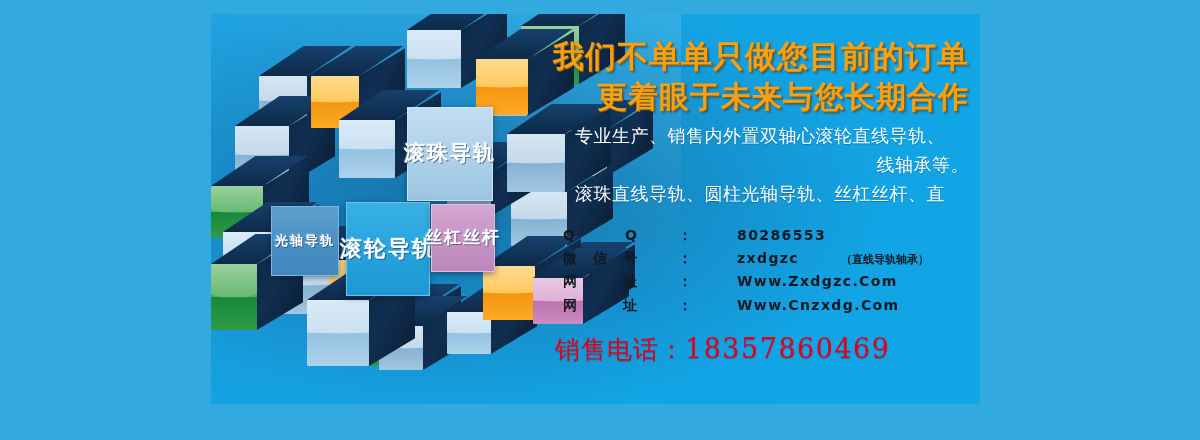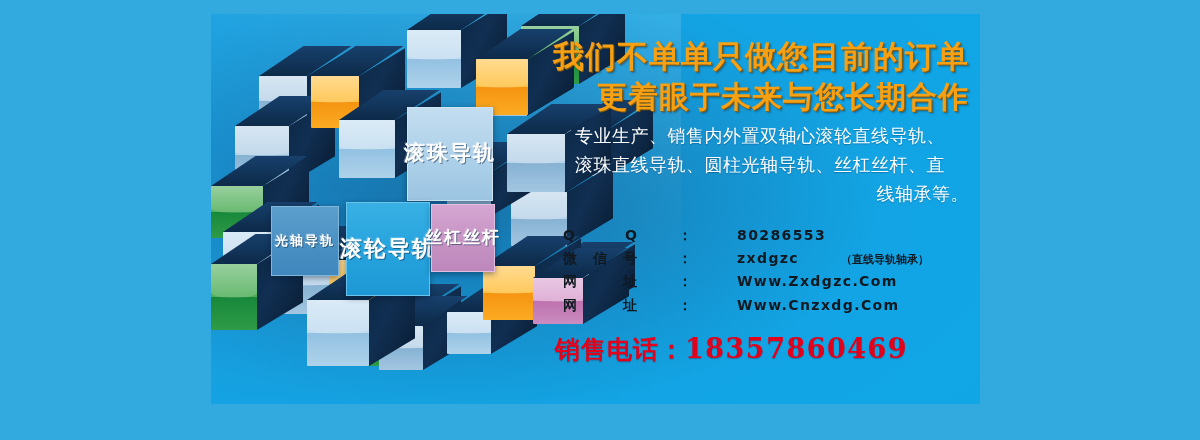--- a/index.html
+++ b/index.html
@@ -215,21 +215,21 @@
     font-size: 11px;
     letter-spacing: 0;
     font-weight: bold;
     padding-left: 2px;
   }
 
   #phone {
     margin-top: 16px;
     padding-left: 4px;
     color: #e3001b;
-    font-weight: bold;
+    font-weight: normal;
     font-size: 25px;
     letter-spacing: 1px;
     white-space: nowrap;
     text-shadow: 0 1px 1px rgba(60,0,10,0.30);
   }
   #phone .num {
     font-family: "DejaVu Serif", "Liberation Serif", serif;
     font-size: 27px;
     letter-spacing: 1.5px;
   }
@@ -389,22 +389,22 @@
 
     <div id="textcol">
 
       <div id="headline">
         <span class="hl-line first">我们不单单只做您目前的订单</span>
         <span class="hl-line second">更着眼于未来与您长期合作</span>
       </div>
 
       <div id="subcopy">
         <span class="sub-line">专业生产、销售内外置双轴心滚轮直线导轨、</span>
+        <span class="sub-line last">线轴承等。</span>
         <span class="sub-line">滚珠直线导轨、圆柱光轴导轨、丝杠丝杆、直</span>
-        <span class="sub-line last">线轴承等。</span>
       </div>
 
       <div id="contact">
         <div class="row">
           <span class="k">Q Q</span>
           <span class="colon">：</span>
           <span class="v">80286553</span>
         </div>
         <div class="row">
           <span class="k">微信号</span>

